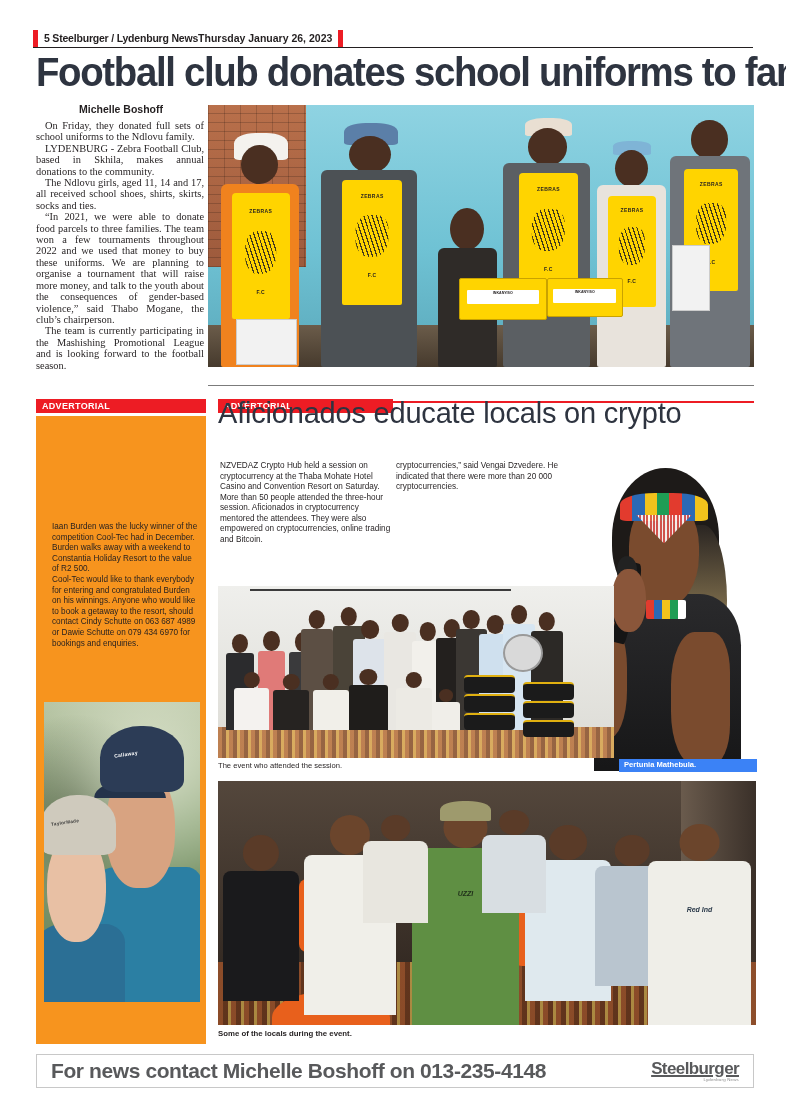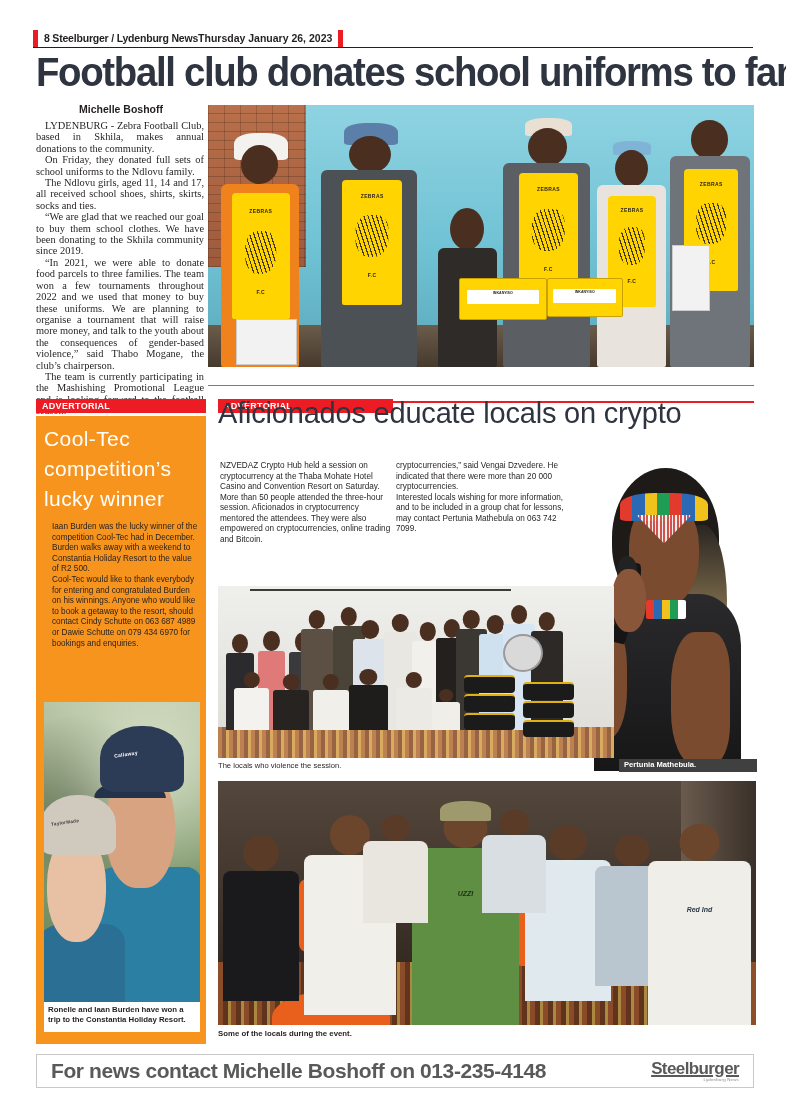--- a/index.html
+++ b/index.html
@@ -134,21 +134,21 @@
   .group-photo {
     position: absolute; left: 218px; top: 586px; width: 396px; height: 172px;
     overflow: hidden; background:#d8d5cf;
   }
   .group-cap {
     position: absolute; left: 218px; top: 761px;
     font-size: 7.6px; color: #231f20;
   }
   .portrait-cap {
     position: absolute; left: 619px; top: 759px; width: 138px; height: 13px;
-    background: #404040; color: #ffffff; font-size: 7.6px; font-weight: bold;
+    background: #3b82f6; color: #ffffff; font-size: 7.6px; font-weight: bold;
     padding: 1px 0 0 5px;
   }
   .locals-photo {
     position: absolute; left: 218px; top: 781px; width: 538px; height: 244px;
     overflow: hidden; background:#3a2f28;
   }
   .locals-cap {
     position: absolute; left: 218px; top: 1029px;
     font-size: 7.8px; font-weight: bold; color: #231f20;
   }
@@ -288,34 +288,33 @@
   .tshirt-txt { position:absolute; left:50%; transform:translateX(-50%);
     font-size:7px; font-weight:bold; color:#1b1b1b; font-style:italic; }
 </style>
 </head>
 <body>
 
 <div class="page">
 
   <div class="masthead">
     <div class="mast-rule-l"></div>
-    <div class="mast-folio">8 Steelburger / Lydenburg News</div>
+    <div class="mast-folio">5 Steelburger / Lydenburg News</div>
     <div class="mast-date">Thursday January 26, 2023</div>
     <div class="mast-rule-r"></div>
   </div>
   <div class="mast-line"></div>
 
   <div class="headline">Football club donates school uniforms to family</div>
 
   <div class="byline">Michelle Boshoff</div>
   <div class="lead-body">
+    <p>On Friday, they donated full sets of school uniforms to the Ndlovu family.</p>
     <p>LYDENBURG - Zebra Football Club, based in Skhila, makes annual donations to the community.</p>
-    <p>On Friday, they donated full sets of school uniforms to the Ndlovu family.</p>
     <p>The Ndlovu girls, aged 11, 14 and 17, all received school shoes, shirts, skirts, socks and ties.</p>
-    <p>“We are glad that we reached our goal to buy them school clothes. We have been donating to the Skhila community since 2019.</p>
     <p>“In 2021, we were able to donate food parcels to three families. The team won a few tournaments throughout 2022 and we used that money to buy these uniforms. We are planning to organise a tournament that will raise more money, and talk to the youth about the consequences of gender-based violence,” said Thabo Mogane, the club’s chairperson.</p>
     <p>The team is currently participating in the Mashishing Promotional League and is looking forward to the football season.</p>
   </div>
 
   <div class="lead-photo">
     <div class="lp-wall"></div>
     <div class="lp-brick"></div>
     <div class="lp-ground"></div>
 
     <div class="person" style="left:1%;width:17%;height:92%;">
@@ -391,49 +390,46 @@
 
   <div class="adflag left">
     <span>ADVERTORIAL</span>
   </div>
   <div class="adflag right">
     <span>ADVERTORIAL</span>
   </div>
   <div class="ad-rule-red"></div>
 
   <div class="cooltec"></div>
-  <div class="cooltec-title">Cool-Tec competition’s lucky winner</div>
   <div class="cooltec-body" style="white-space:pre-line;">Iaan Burden was the lucky winner of the competition Cool-Tec had in December. Burden walks away with a weekend to Constantia Holiday Resort to the value of R2 500.
 Cool-Tec would like to thank everybody for entering and congratulated Burden on his winnings. Anyone who would like to book a getaway to the resort, should contact Cindy Schutte on 063 687 4989 or Dawie Schutte on 079 434 6970 for bookings and enquiries.</div>
 
   <div class="cooltec-photo">
     <div class="cp-bg"></div>
     <div class="cp-blur"></div>
     <div class="cp-man-shirt"></div>
     <div class="cp-man-head"></div>
     <div class="cp-man-brim"></div>
     <div class="cp-man-cap">
       <div class="capword" style="left:16%;top:38%;">Callaway</div>
     </div>
     <div class="cp-wom-shirt"></div>
     <div class="cp-wom-head"></div>
     <div class="cp-wom-cap">
       <div class="capword" style="left:14%;top:42%;color:#3a3a3a;font-size:4.6px;">TaylorMade</div>
     </div>
   </div>
-  <div class="cooltec-cap">Ronelle and Iaan Burden have won a trip to the Constantia Holiday Resort.</div>
 
   <div class="crypto-head">Aficionados educate locals on crypto</div>
 
   <div class="crypto-col c1">
     <p>NZVEDAZ Crypto Hub held a session on cryptocurrency at the Thaba Mohate Hotel Casino and Convention Resort on Saturday. More than 50 people attended the three-hour session. Aficionados in cryptocurrency mentored the attendees. They were also empowered on cryptocurrencies, online trading and Bitcoin.</p>
   </div>
   <div class="crypto-col c2">
     <p>cryptocurrencies,” said Vengai Dzvedere. He indicated that there were more than 20 000 cryptocurrencies.</p>
-    <p>Interested locals wishing for more information, and to be included in a group chat for lessons, may contact Pertunia Mathebula on 063 742 7099.</p>
   </div>
 
   <div class="crypto-portrait">
     <div class="sp-bg"></div>
     <div class="sp-hair"></div>
     <div class="sp-hair2"></div>
     <div class="sp-dress"></div>
     <div class="sp-face"></div>
     <div class="sp-band"></div>
     <div class="sp-bead"></div>
@@ -534,21 +530,21 @@
 
     <div class="gp-chair" style="left:62%;top:52%;width:13%;height:10%;"></div>
     <div class="gp-chair" style="left:62%;top:63%;width:13%;height:10%;"></div>
     <div class="gp-chair" style="left:62%;top:74%;width:13%;height:10%;"></div>
     <div class="gp-chair" style="left:77%;top:56%;width:13%;height:10%;"></div>
     <div class="gp-chair" style="left:77%;top:67%;width:13%;height:10%;"></div>
     <div class="gp-chair" style="left:77%;top:78%;width:13%;height:10%;"></div>
     <div class="ph" style="left:72%;top:28%;width:10%;height:22%;background:#d9d9d9;border-radius:50%;border:2px solid #9a9a9a;"></div>
   </div>
 
-  <div class="group-cap">The locals who violence the session.</div>
+  <div class="group-cap">The event who attended the session.</div>
   <div class="portrait-cap">Pertunia Mathebula.</div>
 
   <div class="locals-photo">
     <div class="lo-bg"></div>
     <div class="lo-wallr"></div>
     <div class="lo-carpet"></div>
 
     <div class="lo-seat" style="left:15%;top:40%;width:9%;height:30%;"></div>
     <div class="lo-seat" style="left:36%;top:34%;width:8%;height:26%;"></div>
     <div class="lo-seat" style="left:55%;top:44%;width:9%;height:32%;"></div>

